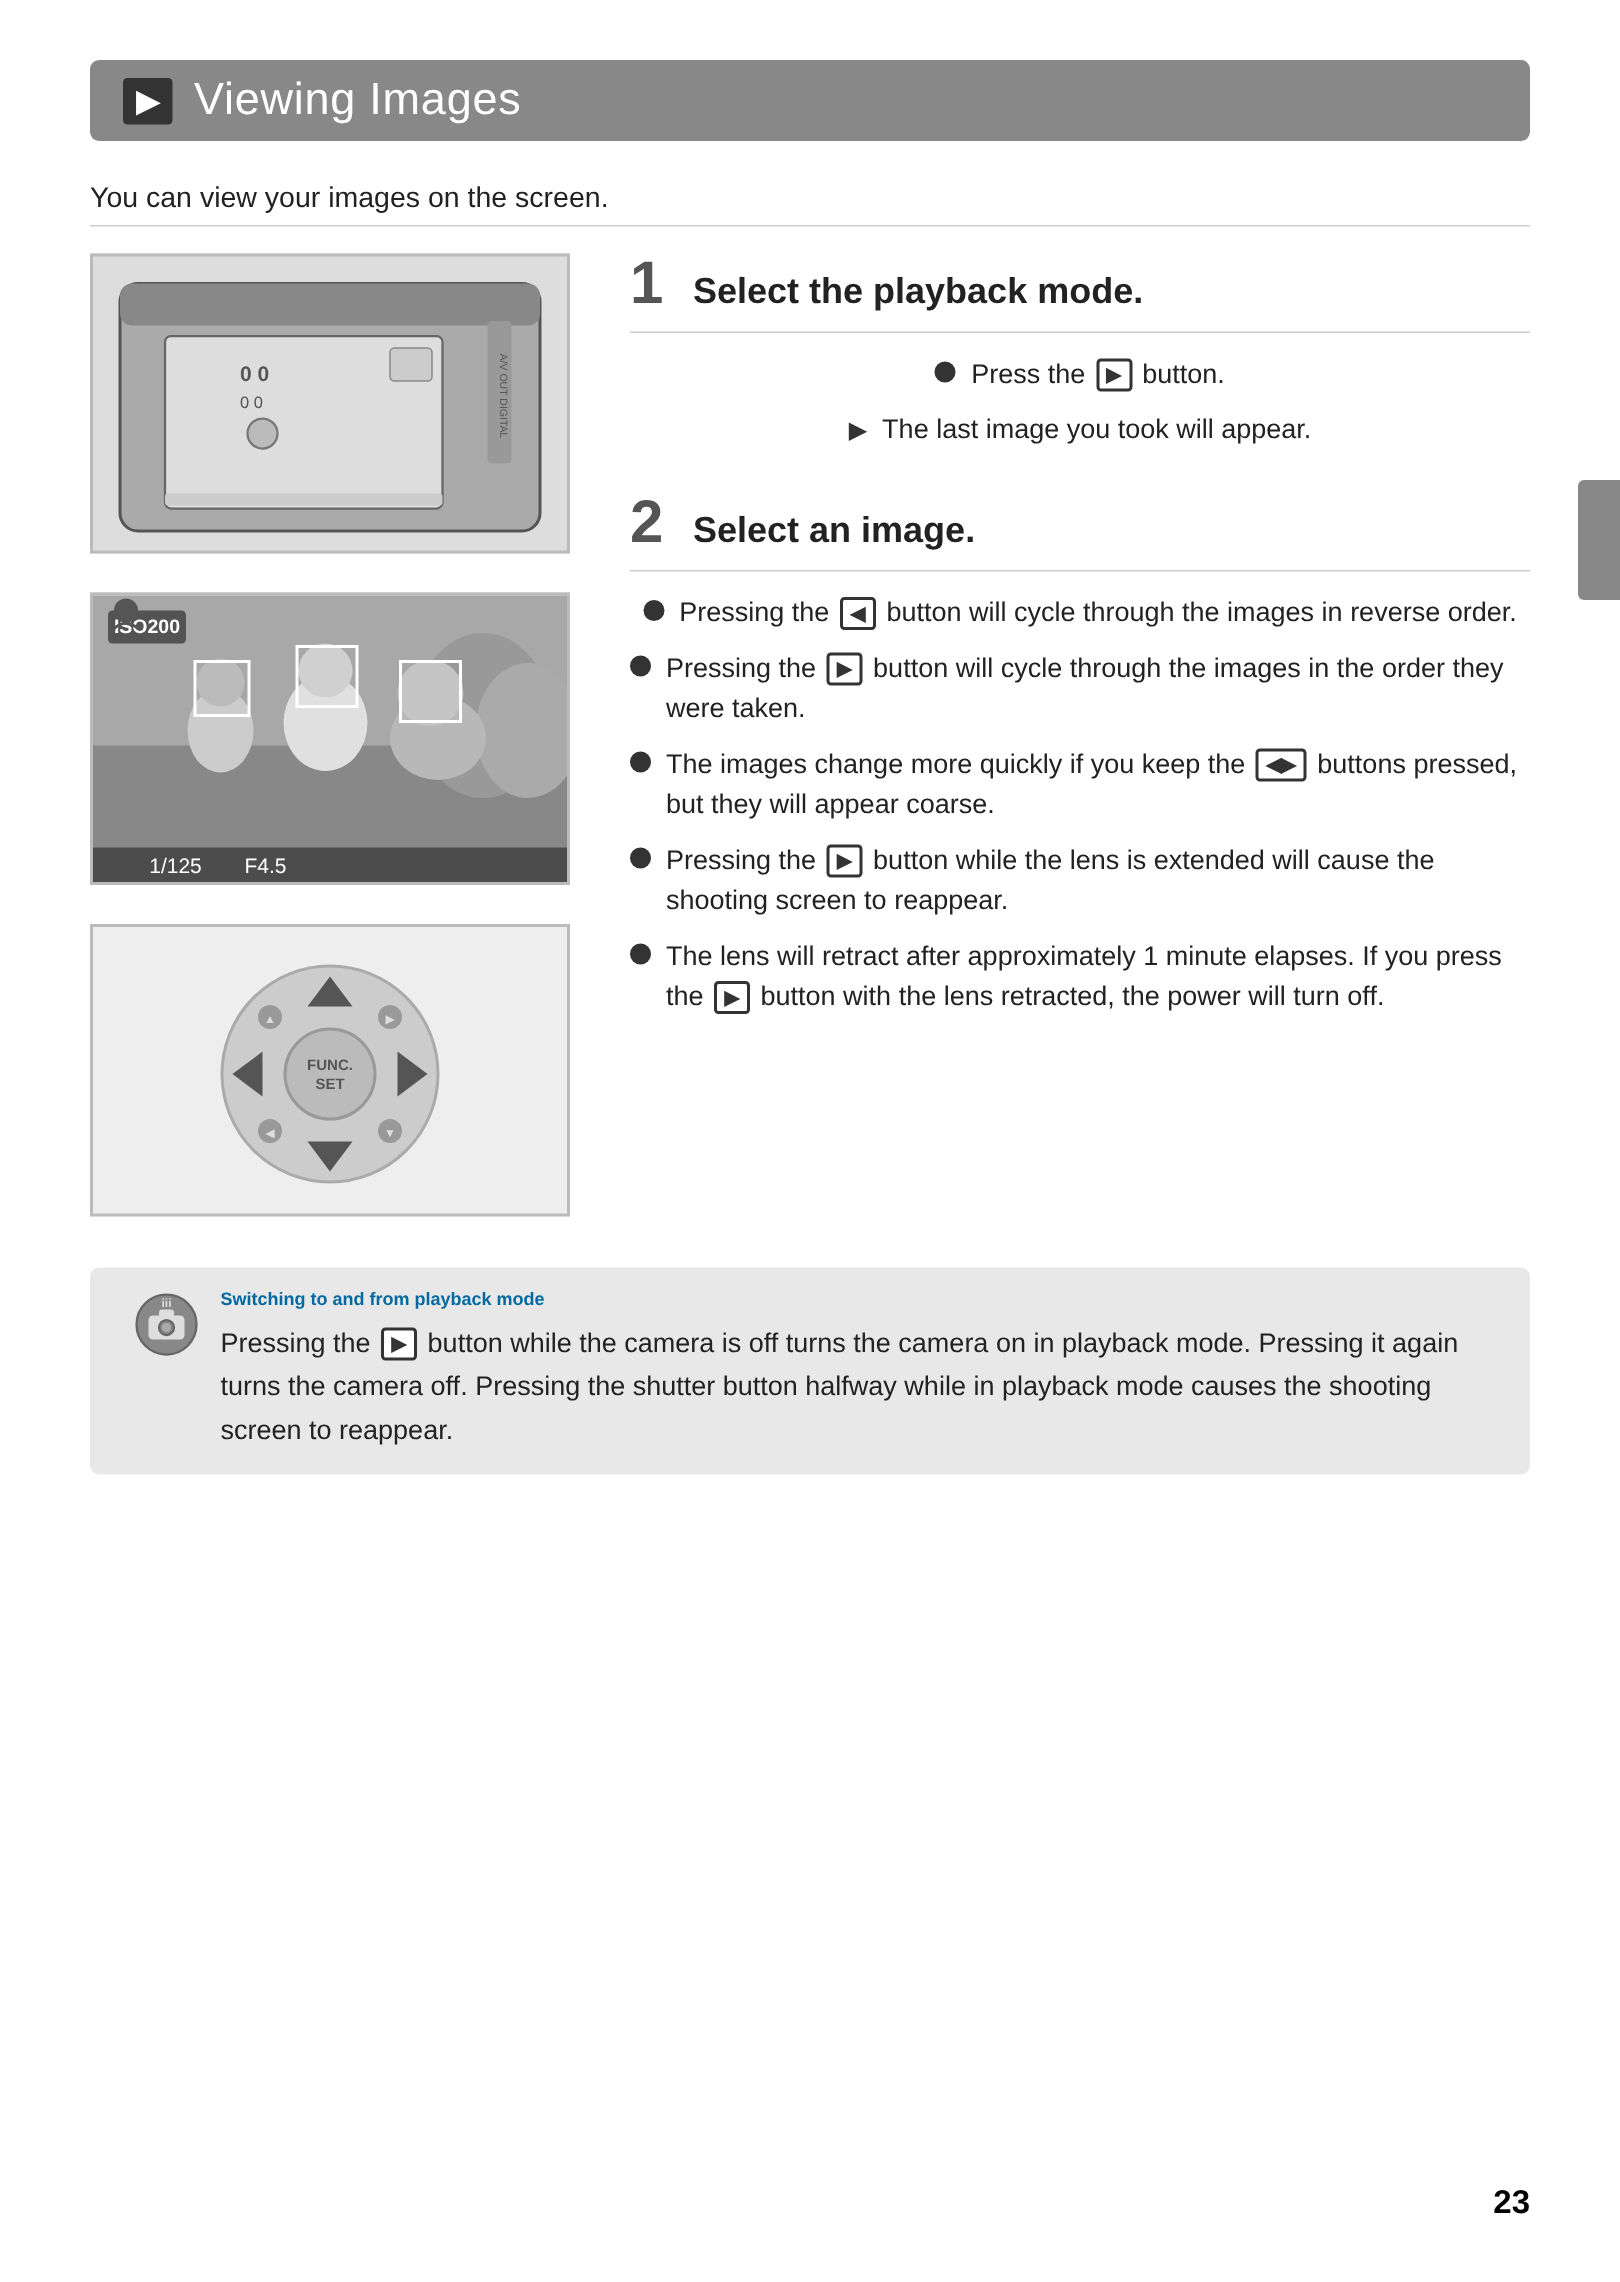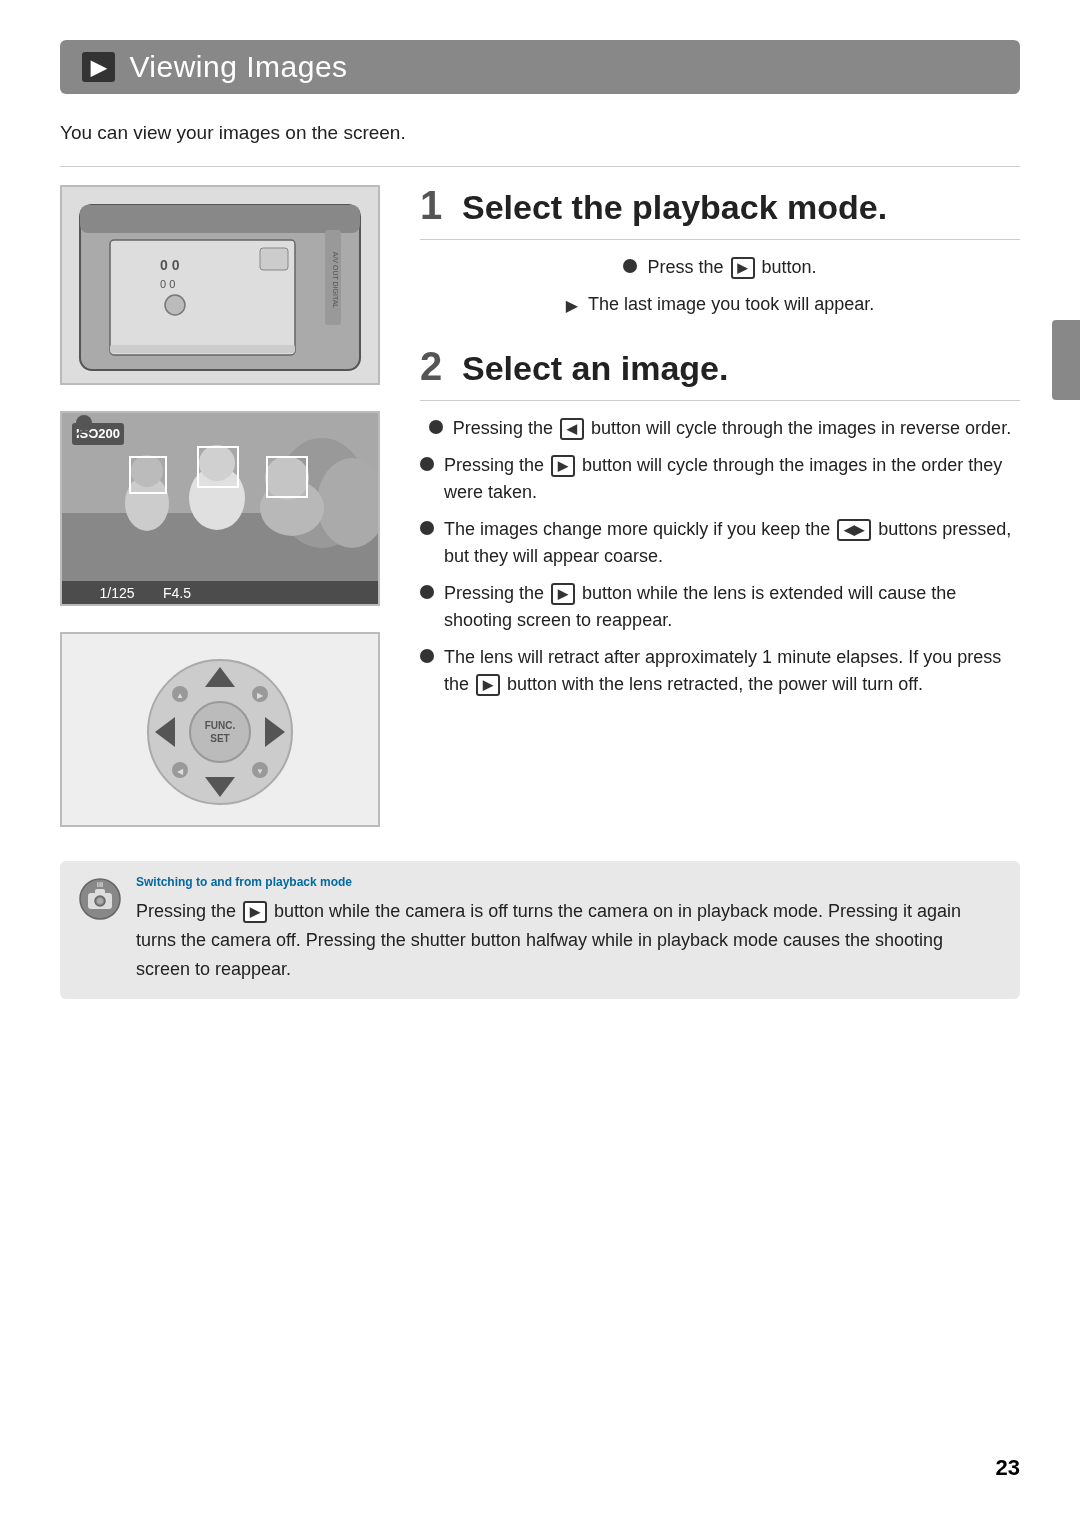--- a/index.html
+++ b/index.html
@@ -49,21 +49,21 @@
       font-weight: normal;
       color: #fff;
       letter-spacing: 0.5px;
     }
 
     
     .intro-text {
       font-size: 19px;
       color: #222;
       margin-bottom: 18px;
-      padding-bottom: 22px;
+      padding-bottom: 6px;
       border-bottom: 1px solid #ccc;
     }
 
     
     .main-content {
       display: flex;
       gap: 30px;
       margin-bottom: 34px;
     }
 
@@ -126,21 +126,21 @@
 
     .step-number {
       font-size: 40px;
       font-weight: bold;
       color: #555;
       line-height: 1;
       min-width: 28px;
     }
 
     .step-title {
-      font-size: 34px;
+      font-size: 24px;
       font-weight: bold;
       color: #222;
     }
 
     .step-divider {
       border: none;
       border-top: 1px solid #ccc;
       margin: 0 0 14px 0;
     }
 
@@ -192,21 +192,21 @@
       border-radius: 3px;
       vertical-align: middle;
       margin: 0 2px;
       line-height: 1.2;
     }
 
     
     .tip-box {
       background: #e8e8e8;
       border-radius: 6px;
-      padding: 14px 22px 16px 18px;
+      padding: 14px 22px 16px 29px;
       display: flex;
       align-items: flex-start;
       gap: 14px;
       margin-bottom: 24px;
     }
 
     .tip-icon {
       min-width: 44px;
       width: 44px;
       height: 44px;

